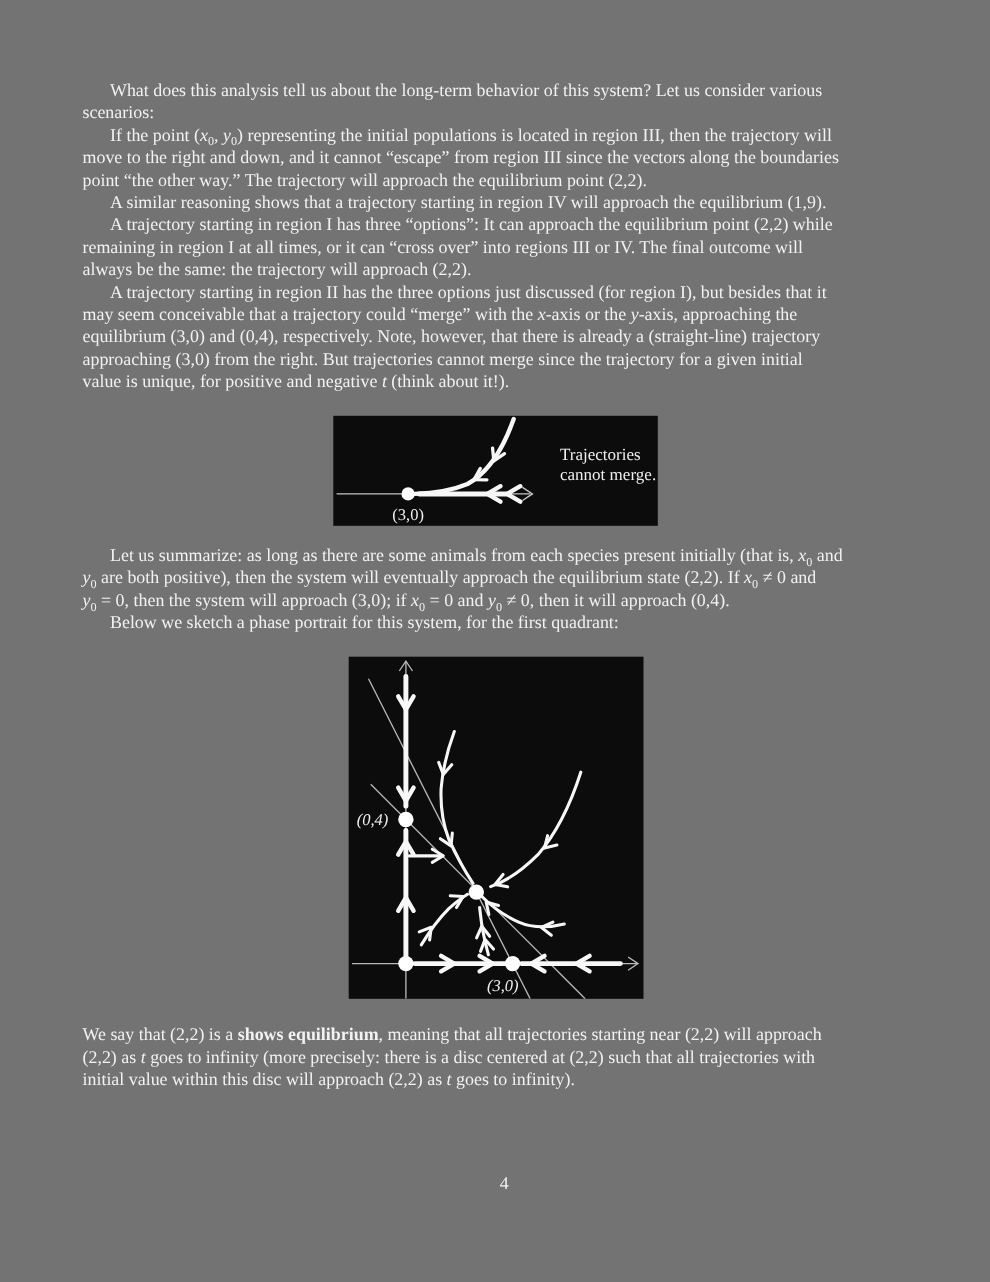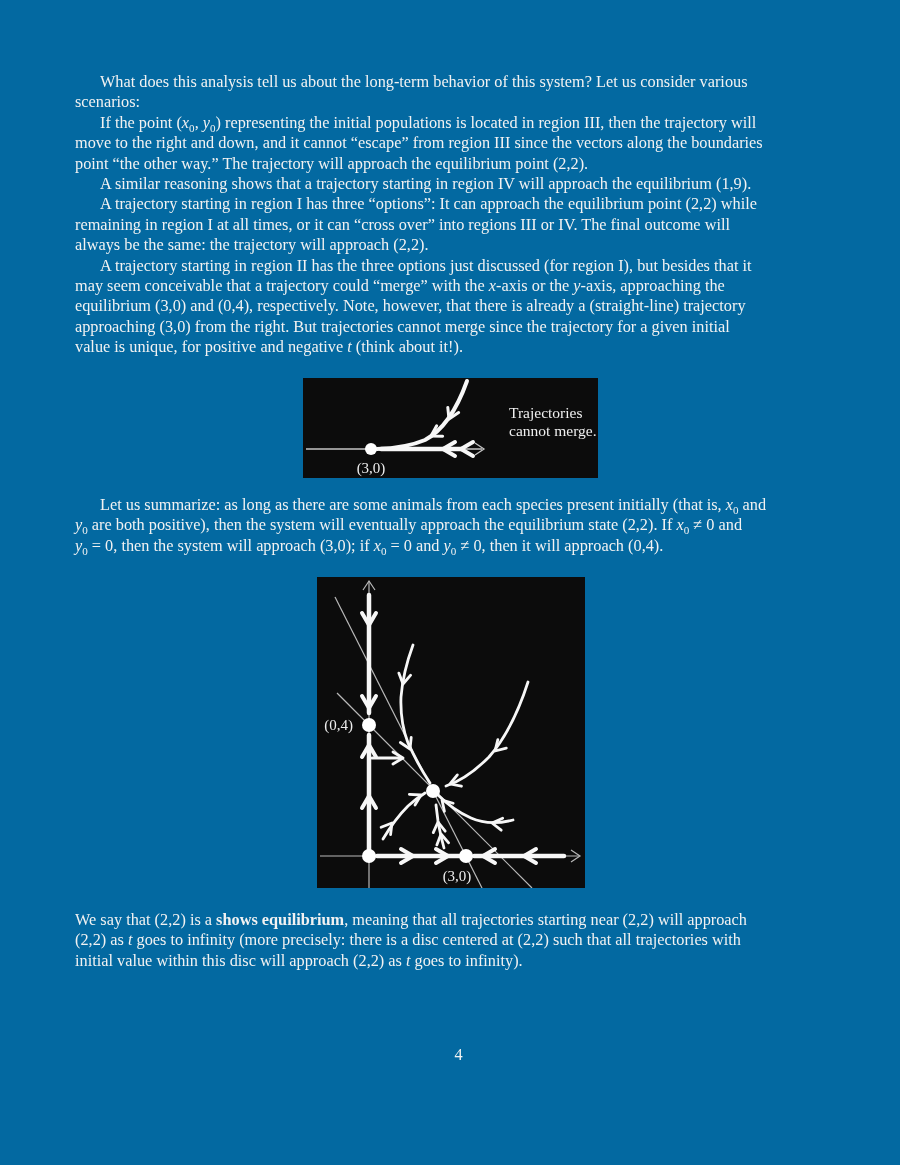--- a/index.html
+++ b/index.html
@@ -1,27 +1,27 @@
 <!DOCTYPE html>
 <html><head>
 <meta charset="utf-8">
 <style>
   html,body { margin:0; padding:0; background:#000; }
   .page {
-    position:relative; width:900px; height:1165px; background:#0369a1;
+    position:relative; width:900px; height:1165px; background:#737373;
     color:#f2f2f2; font-family:"Liberation Serif", serif; overflow:hidden;
   }
   .content { padding:72px 58px 0 75px; }
   .para { margin:0; font-size:16.3px; line-height:20.4px; }
   .para.indent { text-indent:25px; }
   sub { font-size:0.68em; line-height:0; }
   .fig { position:relative; background:#0c0c0c; }
   .fig svg { display:block; width:100%; height:100%; }
   .fig1 { width:295px; height:100px; margin:20px 0 17px 228px; }
-  .fig2 { width:268px; height:311px; margin:21px 0 22px 242px; }
+  .fig2 { width:268px; height:311px; margin:21px 0 22px 242px;font-style:italic; }
   .fig text { font-family:"Liberation Serif", serif; }
   .page-number { margin-top:74px; text-align:center; font-size:16.3px; }
 </style>
 </head>
 <body>
 
 <div class="page">
   <div class="content">
 
     <p class="para indent">What does this analysis tell us about the long-term behavior of this system? Let us consider various<br>scenarios:</p>
@@ -50,20 +50,21 @@
           <use href="#chevL" stroke-width="4" transform="translate(158,71) rotate(180)"></use>
         </g>
         <circle cx="68" cy="71" r="6" fill="#ffffff"></circle>
         <text x="68" y="95" text-anchor="middle" font-size="15" fill="#efefef">(3,0)</text>
         <text x="206" y="40" font-size="15.5" fill="#efefef">Trajectories</text>
         <text x="206" y="58" font-size="15.5" fill="#efefef">cannot merge.</text>
       </svg>
     </div>
 
     <p class="para indent">Let us summarize: as long as there are some animals from each species present initially (that is, <i>x</i><sub>0</sub> and<br><i>y</i><sub>0</sub> are both positive), then the system will eventually approach the equilibrium state (2,2). If <i>x</i><sub>0</sub> ≠ 0 and<br><i>y</i><sub>0</sub> = 0, then the system will approach (3,0); if <i>x</i><sub>0</sub> = 0 and <i>y</i><sub>0</sub> ≠ 0, then it will approach (0,4).</p>
+    <p class="para indent">Below we sketch a phase portrait for this system, for the first quadrant:</p>
 
     <div class="fig fig2">
       <svg viewBox="0 0 268 311">
         <g stroke="#b9b9b9" stroke-width="1.2" fill="none">
           <line x1="52" y1="4" x2="52" y2="311"></line>
           <line x1="3" y1="279" x2="262" y2="279"></line>
           <use href="#chevT" transform="translate(52,4) rotate(-90)"></use>
           <use href="#chevT" transform="translate(263,279)"></use>
           <line x1="18" y1="20" x2="165" y2="311"></line>
           <line x1="20" y1="116" x2="215" y2="311"></line>

